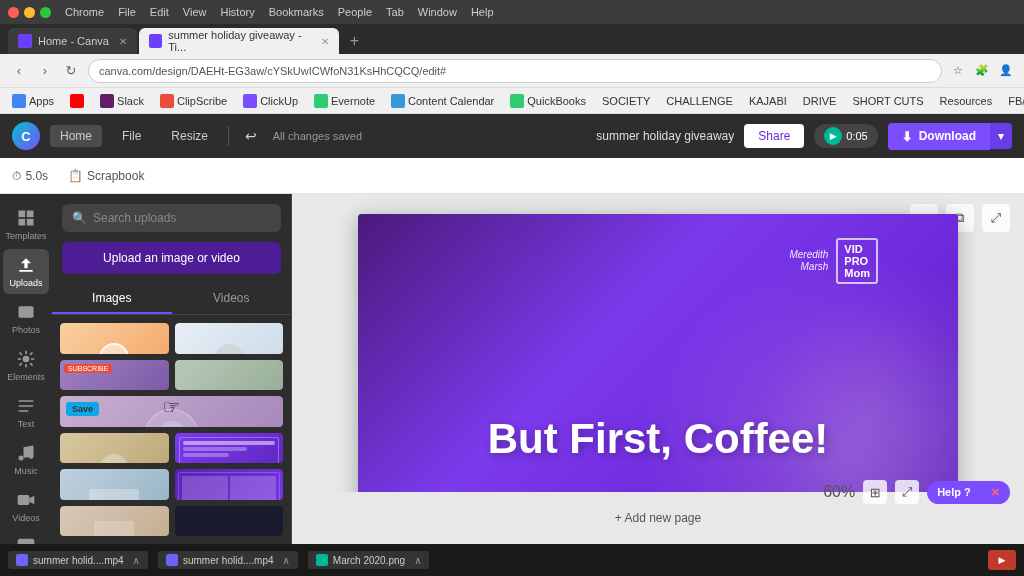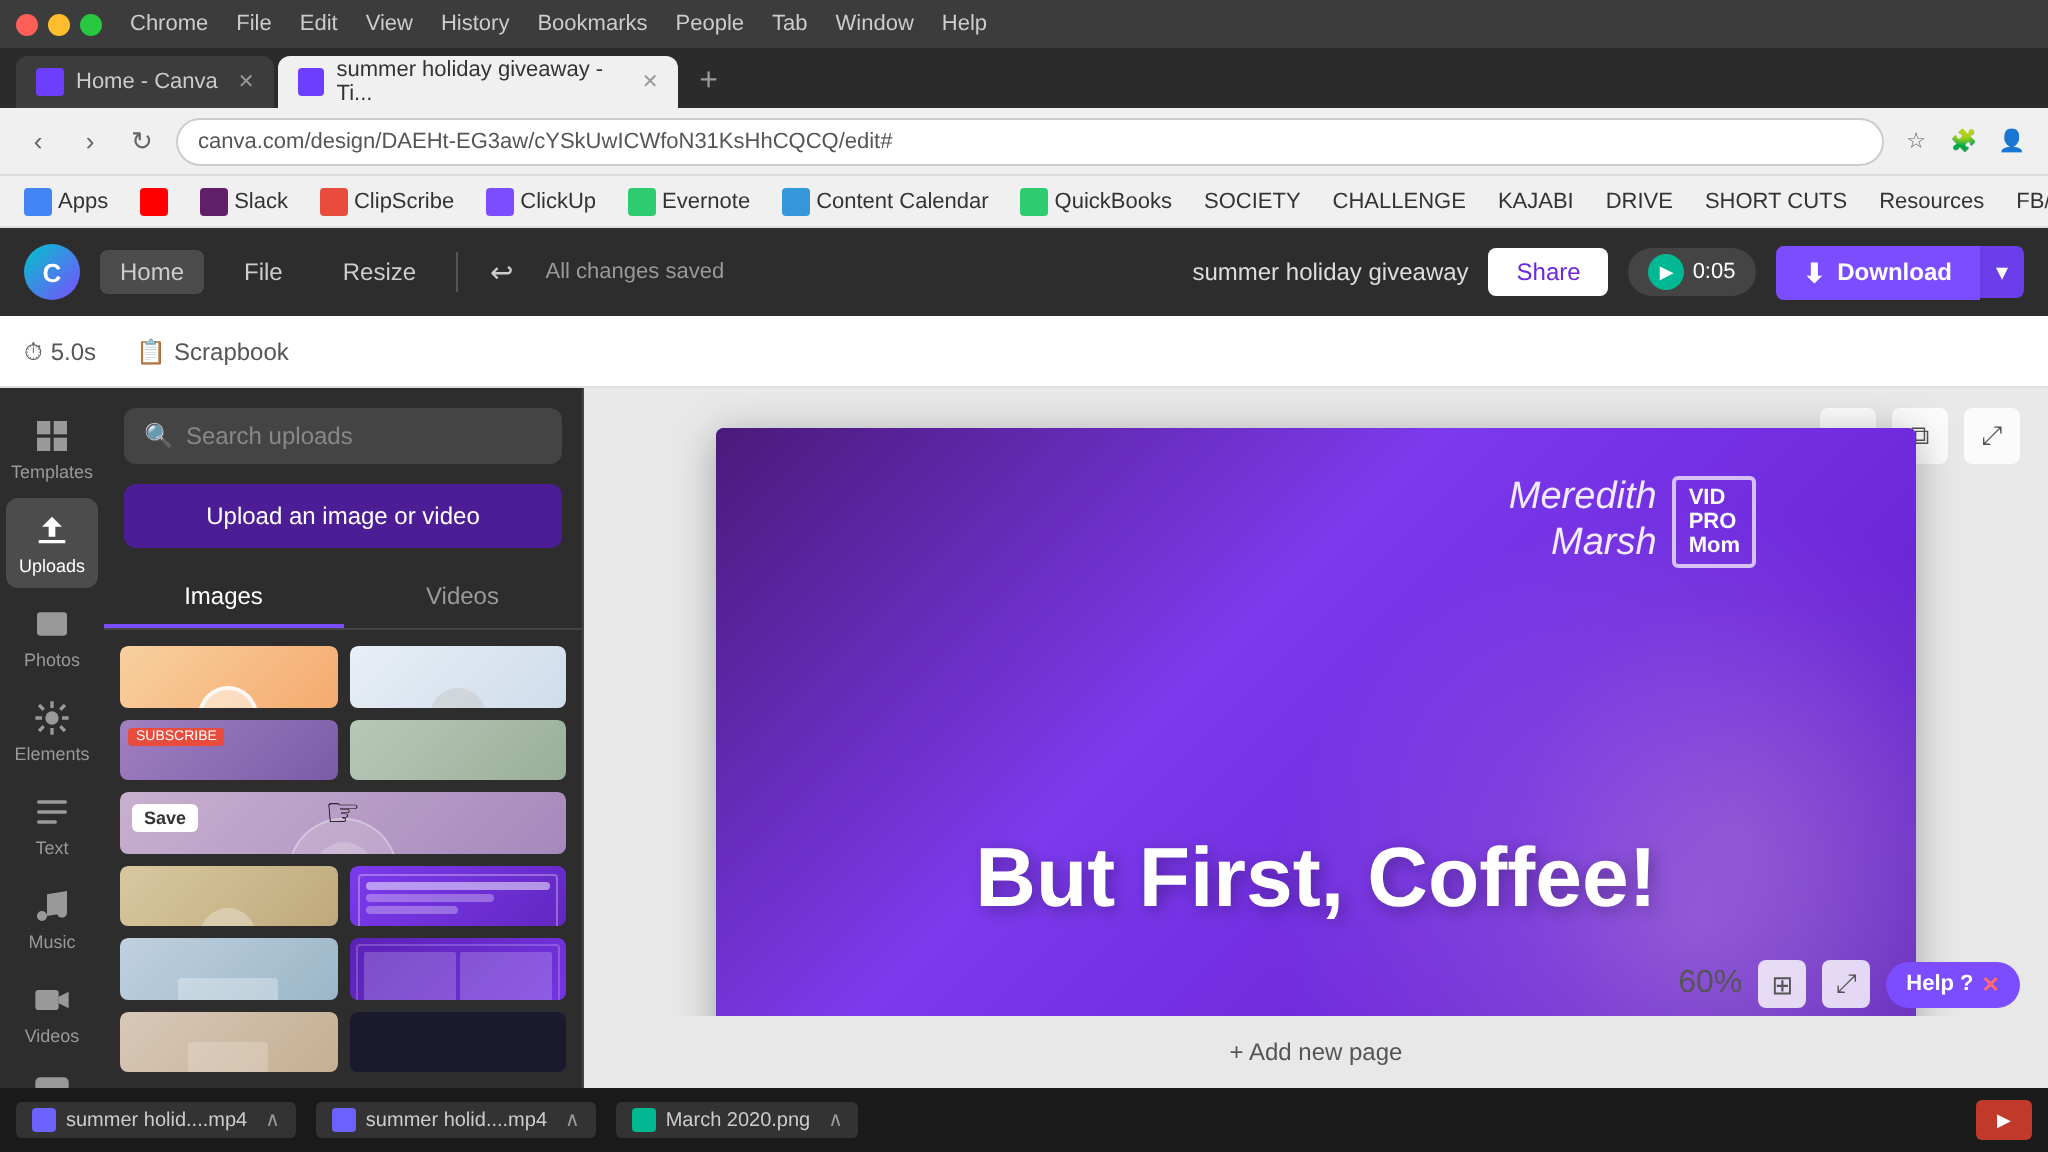--- a/index.html
+++ b/index.html
@@ -89,37 +89,37 @@
     .thumb-img { width: 100%; height: 70px; object-fit: cover; border-radius: 4px; }
     .upload-wide { grid-column: span 2; }
 
     
     .canvas-area { flex: 1; background: #e8e8e8; display: flex; flex-direction: column; align-items: center; justify-content: center; padding: 20px; position: relative; }
     .canvas-tools { position: absolute; top: 10px; right: 14px; display: flex; gap: 8px; }
     .canvas-tool-btn { width: 28px; height: 28px; border-radius: 4px; background: rgba(255,255,255,0.8); display: flex; align-items: center; justify-content: center; color: #555; font-size: 13px; cursor: pointer; }
     .canvas-slide { width: 600px; height: 340px; background: #5b2d8e; border-radius: 4px; position: relative; overflow: hidden; box-shadow: 0 4px 20px rgba(0,0,0,0.3); }
     .slide-bg { position: absolute; inset: 0; background: linear-gradient(135deg, #4a1a7a 0%, #7c3aed 40%, #6d28d9 70%, #5b21b6 100%); }
     .slide-title { position: absolute; bottom: 60px; left: 0; right: 0; text-align: center; color: white; font-size: 42px; font-weight: 900; text-shadow: 2px 2px 8px rgba(0,0,0,0.3); line-height: 1.2; padding: 0 20px; }
-    .add-page-bar { position: absolute; bottom: 0; left: 0; right: 0; height: 36px; background: #e8e8e8; display: flex; align-items: center; justify-content: center; }
+    .add-page-bar { position: absolute; bottom: 0; left: 0; right: 0; height: 52px; background: #e8e8e8; display: flex; align-items: center; justify-content: center; }
     .add-page-btn { color: #555; font-size: 12px; cursor: pointer; display: flex; align-items: center; gap: 4px; }
     .zoom-level { font-size: 16px; color: #555; }
     .zoom-btn { width: 24px; height: 24px; border-radius: 4px; background: rgba(255,255,255,0.8); display: flex; align-items: center; justify-content: center; color: #555; font-size: 13px; cursor: pointer; }
-    .help-btn { background: #7c4dff; color: white; border-radius: 16px; padding: 5px 10px; font-size: 11px; font-weight: 600; cursor: pointer; display: flex; align-items: center; gap: 4px; }
+    .help-btn { background: #7c4dff; color: white; border-radius: 16px; padding: 5px 10px; font-size: 11px; font-weight: 600; cursor: pointer; display: flex; align-items: center; gap: 20px; }
     .bottom-files { background: #1a1a1a; height: 32px; display: flex; align-items: center; padding: 0 8px; gap: 10px; }
     .bottom-file { display: flex; align-items: center; gap: 5px; color: #ccc; font-size: 10px; background: #333; padding: 3px 8px; border-radius: 3px; max-width: 140px; }
     .bottom-file-close { color: #999; margin-left: 4px; cursor: pointer; }
     .bottom-file-icon { width: 12px; height: 12px; background: #6c63ff; border-radius: 2px; flex-shrink: 0; }
     .bottom-file-img-icon { width: 12px; height: 12px; background: #00b894; border-radius: 2px; flex-shrink: 0; }
 
     
     .t1 { background: linear-gradient(135deg, #f8c8a0, #f4a070); }
     .t2 { background: linear-gradient(135deg, #e0e8f0, #c0d0e0); }
 
     .slide-logo-area { position: absolute; top: 24px; right: 80px; display: flex; align-items: center; gap: 8px; }
-    .meredith-text { color: rgba(255,255,255,0.9); font-style: italic; font-size: 19px; line-height: 1.2; text-align: right; }
+    .meredith-text { color: rgba(255,255,255,0.9); font-style: italic; font-size: 10px; line-height: 1.2; text-align: right; }
     .vidpro-badge { background: transparent; border: 2px solid rgba(255,255,255,0.7); padding: 3px 6px; border-radius: 3px; }
     .vidpro-text { color: white; font-weight: 900; font-size: 11px; line-height: 1.1; }
   </style>
 </head>
 <body>
 
 <div class="browser-frame">
 
   <div class="title-bar">
     <div class="traffic-lights">
@@ -366,21 +366,21 @@
           <div class="upload-thumb">
             <div class="thumb-img" style="height:70px; background: linear-gradient(135deg, #b8c8b8 0%, #90a890 100%);"></div>
           </div>
 
           <div class="upload-thumb upload-wide" style="position:relative;">
             <div class="thumb-img" style="height:80px; background: linear-gradient(135deg, #c8b0d0 0%, #a080b8 100%); display:flex; align-items:center; justify-content:center;">
               <div style="width:55px;height:55px;border-radius:50%;background:rgba(255,255,255,0.15);border:1px solid rgba(255,255,255,0.3); display:flex;align-items:center;justify-content:center;">
                 <div style="width:30px;height:30px;border-radius:50%;background:rgba(255,255,255,0.2);"></div>
               </div>
             </div>
-            <div style="position:absolute;top:6px;left:6px;background:#ffffff;color:#333;font-size:9px;padding:2px 6px;border-radius:3px;font-weight:700;">Save</div>
+            <div style="position:absolute;top:6px;left:6px;background:#0ea5e9;color:#333;font-size:9px;padding:2px 6px;border-radius:3px;font-weight:700;">Save</div>
             <div style="position:absolute;bottom:8px;left:50%;transform:translateX(-50%);font-size:20px;">☞</div>
           </div>
 
           <div class="upload-thumb">
             <div class="thumb-img" style="height:70px; background: linear-gradient(135deg, #d8c8a0 0%, #b8a070 100%); display:flex;align-items:center;justify-content:center;">
               <div style="width:28px;height:28px;border-radius:50%;background:rgba(255,255,255,0.3);"></div>
             </div>
           </div>
           <div class="upload-thumb">
             <div class="thumb-img" style="height:70px; background: linear-gradient(135deg, #7c3aed 0%, #5b21b6 100%); padding:4px;">

